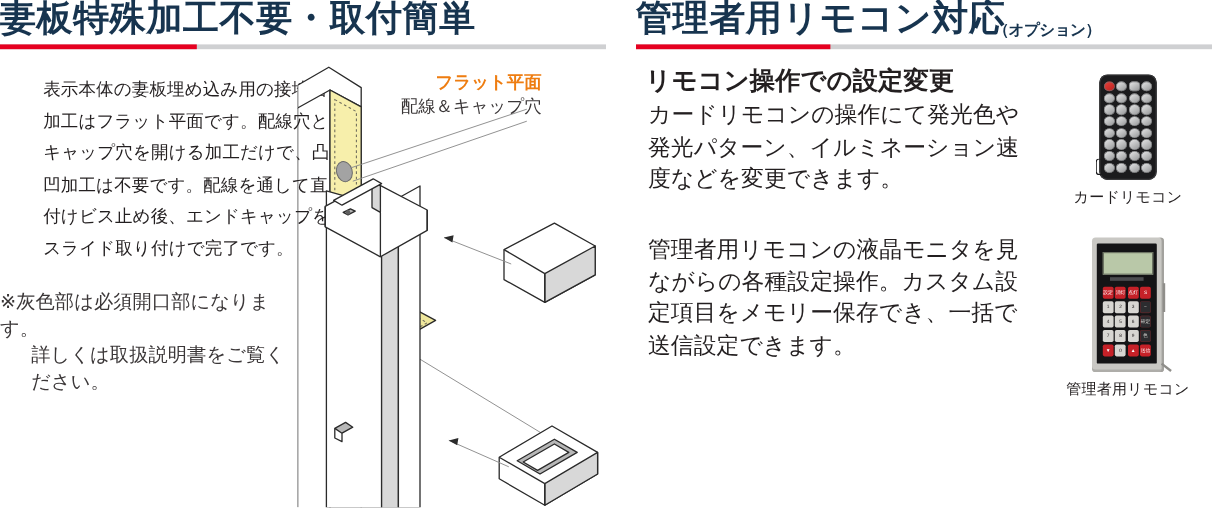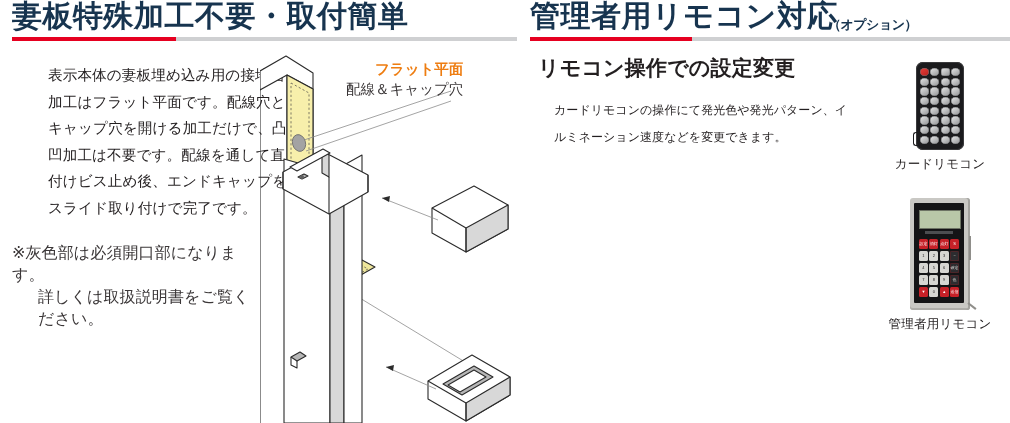--- a/index.html
+++ b/index.html
@@ -13,21 +13,21 @@
     position: relative;
     overflow: hidden;
     font-family: "Liberation Sans", "DejaVu Sans", sans-serif;
     color: #231f20;
     -webkit-font-smoothing: antialiased;
   }
 
   
   .panel-left {
     position: absolute;
-    left: 12px; top: 0;
+    left: 0; top: 0;
     width: 505px; height: 423px;
   }
   .panel-right {
     position: absolute;
     left: 530px; top: 0;
     width: 480px; height: 423px;
   }
 
   
   .section-head {
@@ -118,25 +118,25 @@
   .feature { position: absolute; left: 8px; width: 330px; }
   .feature-title {
     font-size: 21px;
     font-weight: 700;
     color: #231f20;
     line-height: 27px;
     letter-spacing: 0.2px;
     margin: 0 0 3px 0;
   }
   .feature-body {
-    font-size: 12px;
+    font-size: 19px;
     line-height: 26.5px;
     color: #231f20;
     letter-spacing: 0.05px;
-    margin: 16px;
+    margin: 2px;
   }
 
   
   .figure { position: absolute; text-align: center; }
   .figure-caption {
     font-size: 12.5px;
     color: #231f20;
     line-height: 16px;
     white-space: nowrap;
     margin-top: 6px;
@@ -384,20 +384,21 @@
       <div class="rule-accent" style="width:162px;"></div>
     </div>
   </div>
 
   <div class="feature" style="top:54px;">
     <h3 class="feature-title">リモコン操作での設定変更</h3>
     <p class="feature-body">カードリモコンの操作にて発光色や発光パターン、イルミネーション速度などを変更できます。</p>
   </div>
 
   <div class="feature" style="top:194px;">
+    <p class="feature-body">管理者用リモコンの液晶モニタを見ながらの各種設定操作。カスタム設定項目をメモリー保存でき、一括で送信設定できます。</p>
   </div>
 
   <div class="figure" style="left:340px; top:62px; width:140px;">
     <div class="card-remote">
       <div class="cr-grid">
         <span class="key red"></span>
         <span class="key"></span>
         <span class="key wide"></span>
         <span class="key"></span>
         <span class="key"></span>

